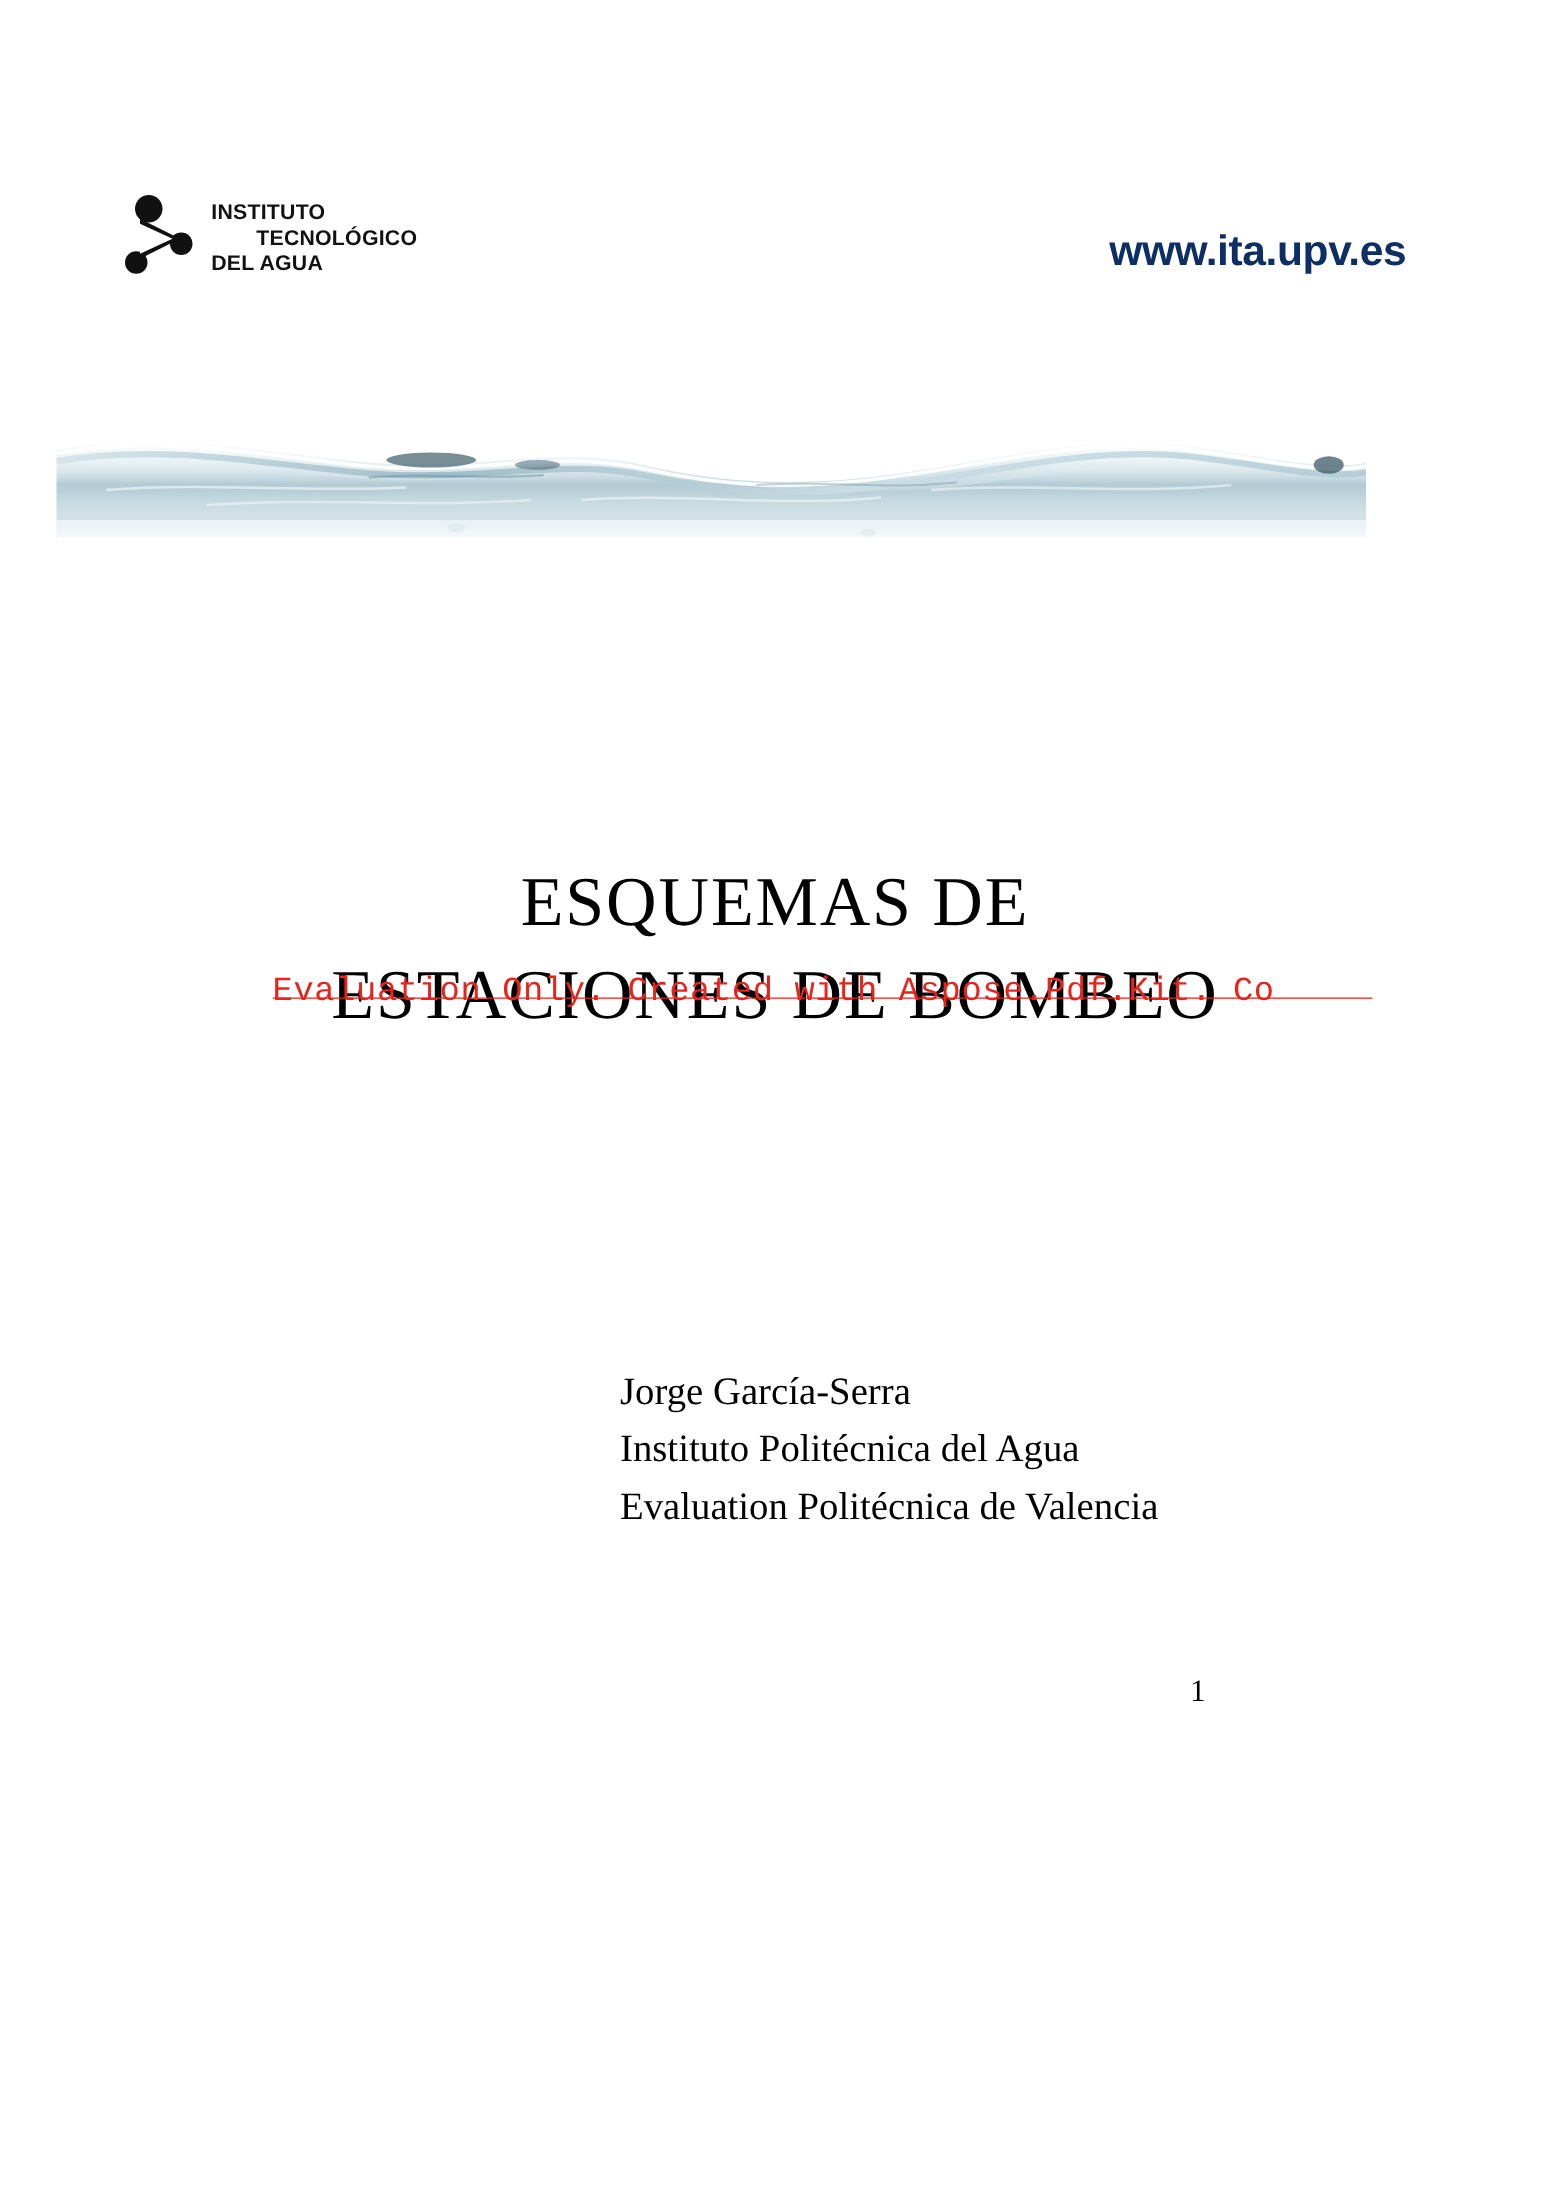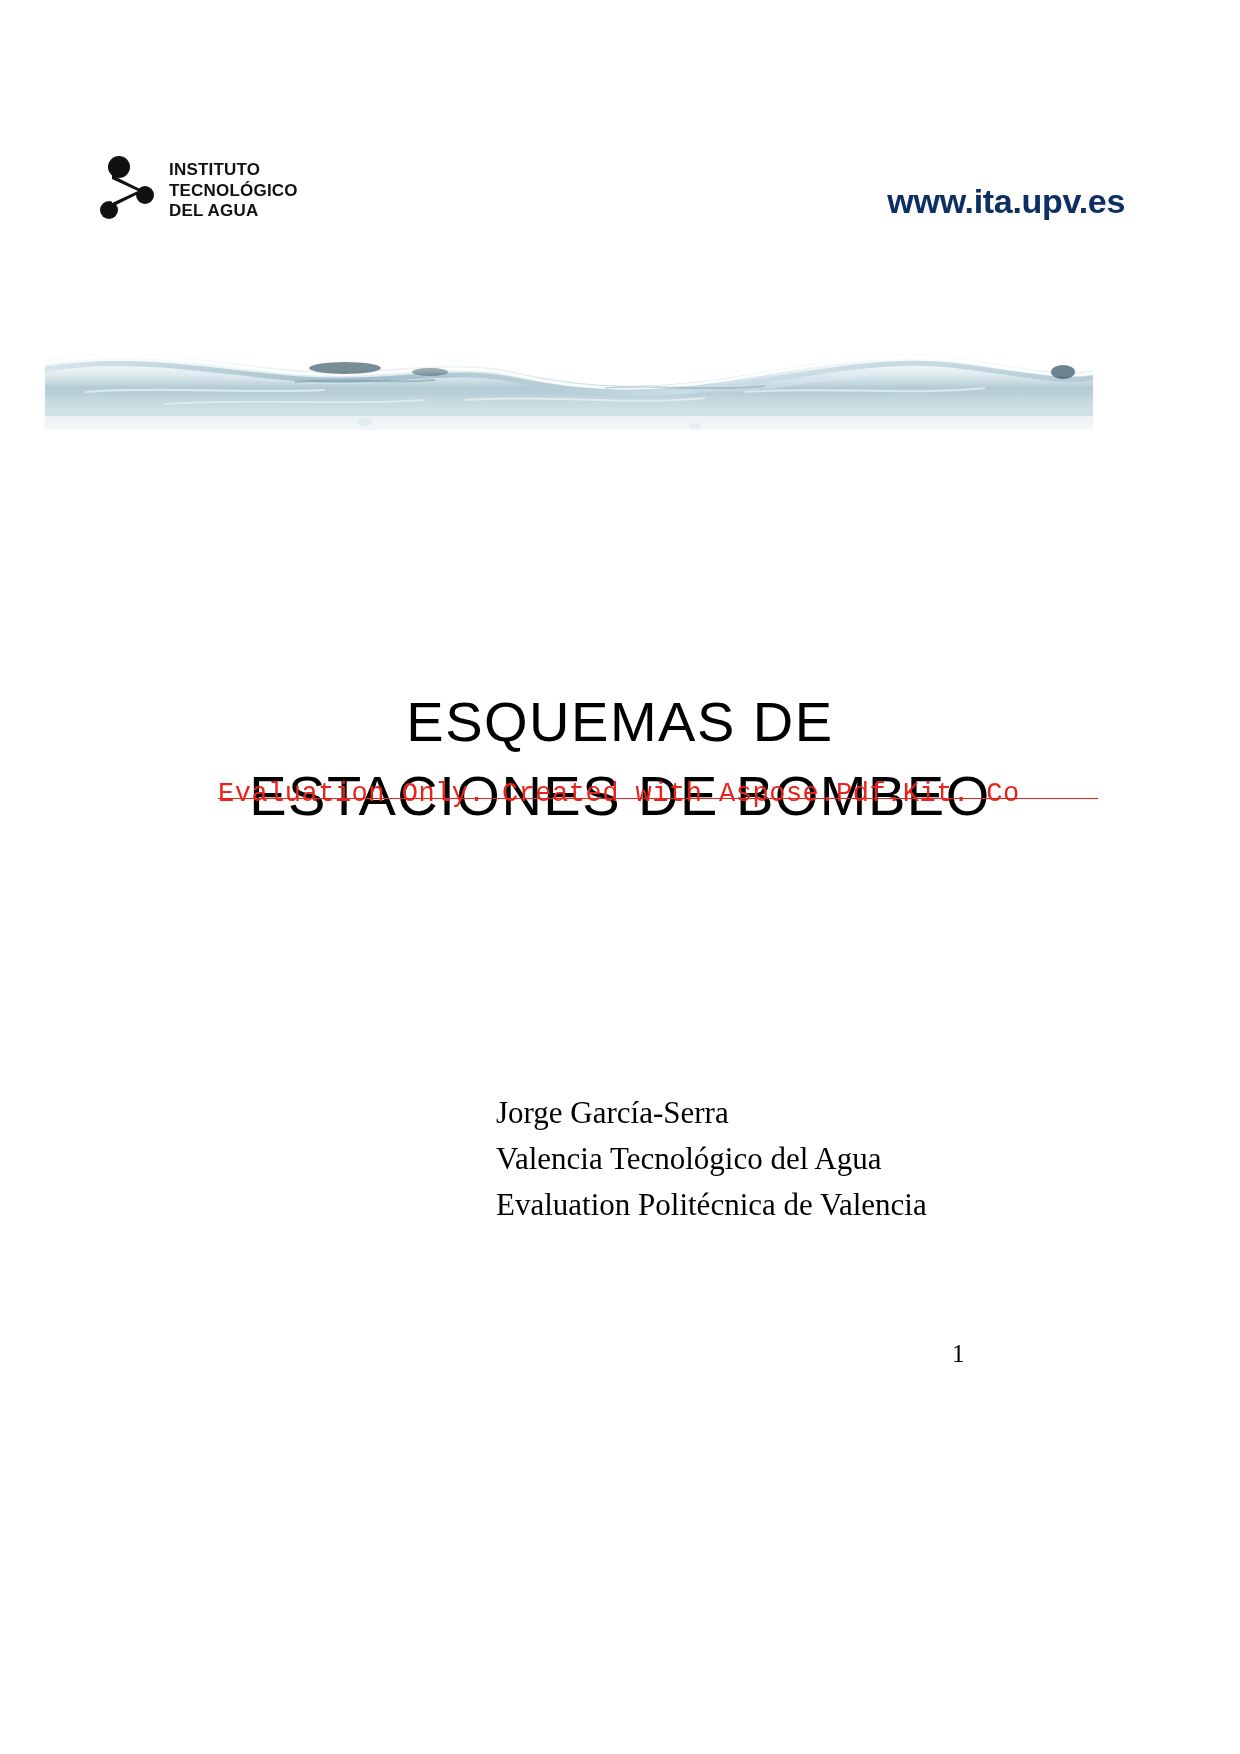--- a/index.html
+++ b/index.html
@@ -37,21 +37,21 @@
     position: relative;
   }
   .logo-text {
     font-family: "Liberation Sans", sans-serif;
     font-weight: bold;
     color: #111111;
     line-height: 1.22;
     letter-spacing: 0.2px;
   }
   .logo-text .l1 { font-size: 17px; }
-  .logo-text .l2 { font-size: 17px; }
+  .logo-text .l2 { font-size: 17px; margin-left: 36px; }
   .logo-text .l3 { font-size: 17px; }
 
   
   .site-url {
     position: absolute;
     right: 115px;
     top: 182px;
     font-family: "Liberation Sans", sans-serif;
     font-size: 34px;
     font-weight: bold;
@@ -74,21 +74,21 @@
 
   
   .title-wrap {
     position: absolute;
     left: 0;
     right: 0;
     top: 685px;
     text-align: center;
   }
   .title-line {
-    font-family: Liberation Sans, sans-serif;
+    font-family: Liberation Serif, serif;
     font-size: 56px;
     color: #000000;
     line-height: 1.33;
     letter-spacing: 1.5px;
     white-space: nowrap;
   }
 
   
   .watermark {
     position: absolute;
@@ -213,19 +213,19 @@
     <div class="title-line">ESTACIONES DE BOMBEO</div>
   </div>
 
   <div class="watermark">
     <span>Evaluation Only. Created with Aspose.Pdf.Kit. Co</span>
     <span class="strike"></span>
   </div>
 
   <div class="author-block">
     <div>Jorge García-Serra</div>
-    <div>Valencia Tecnológico del Agua</div>
+    <div>Instituto Politécnica del Agua</div>
     <div>Evaluation Politécnica de Valencia</div>
   </div>
 
   <div class="page-number">1</div>
 
 </div>
 
 </body></html>

